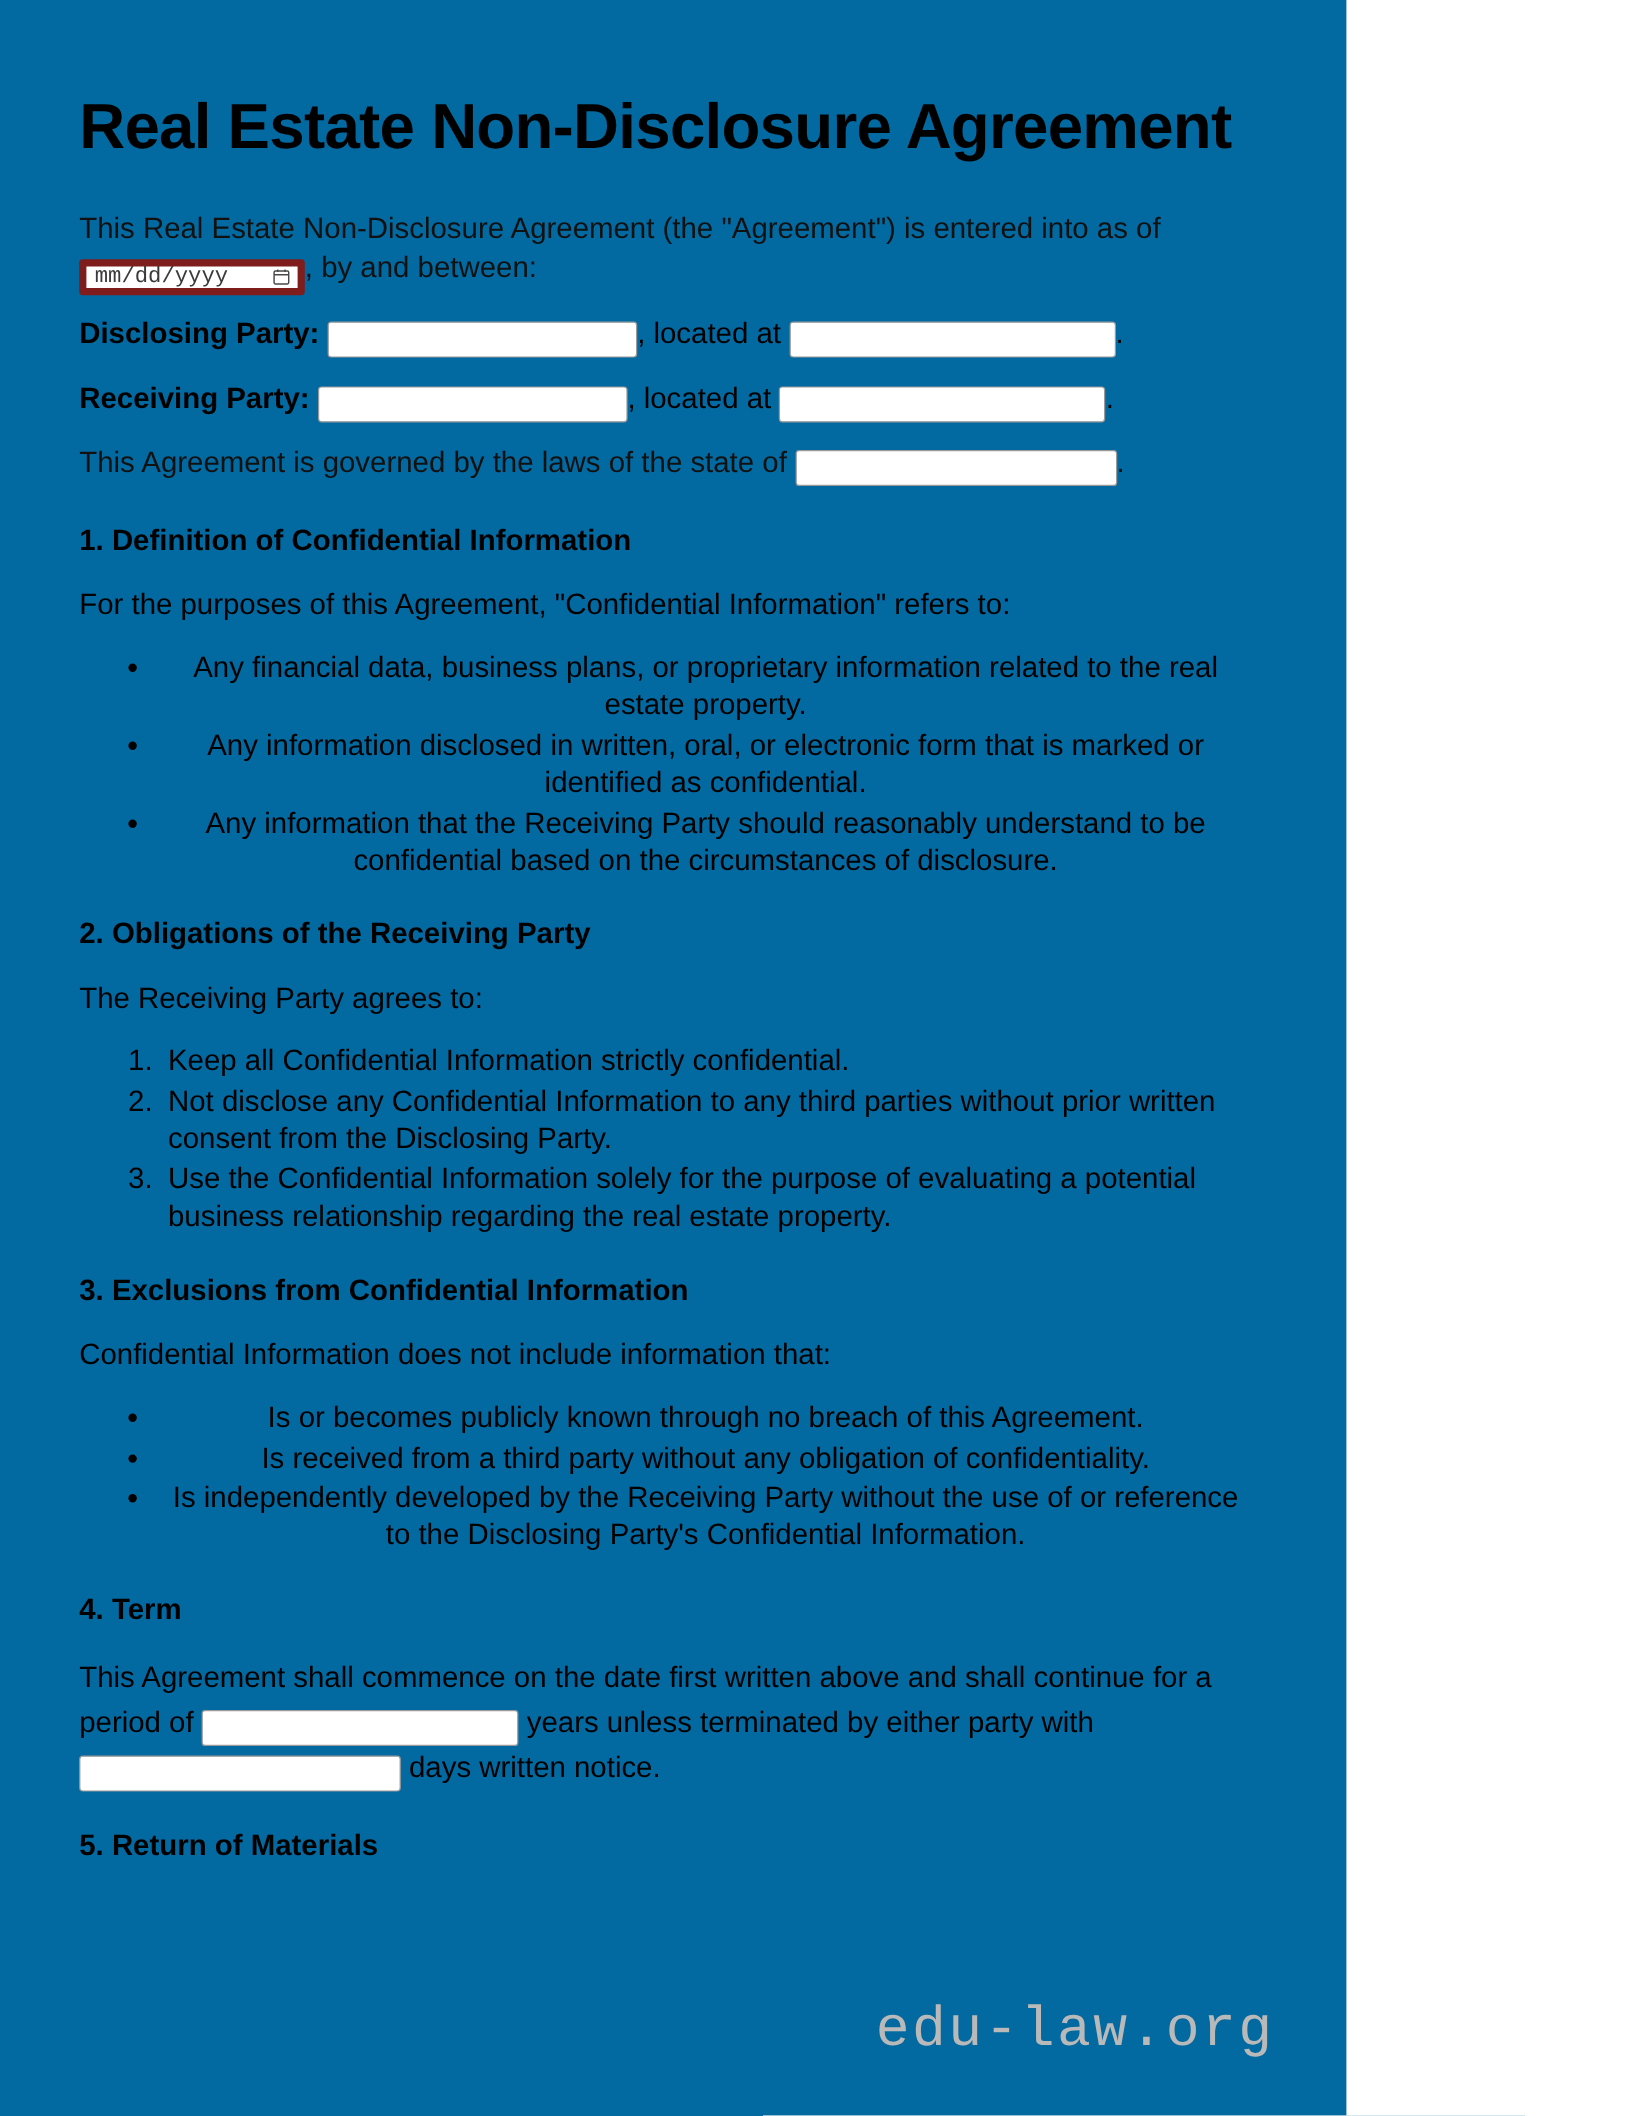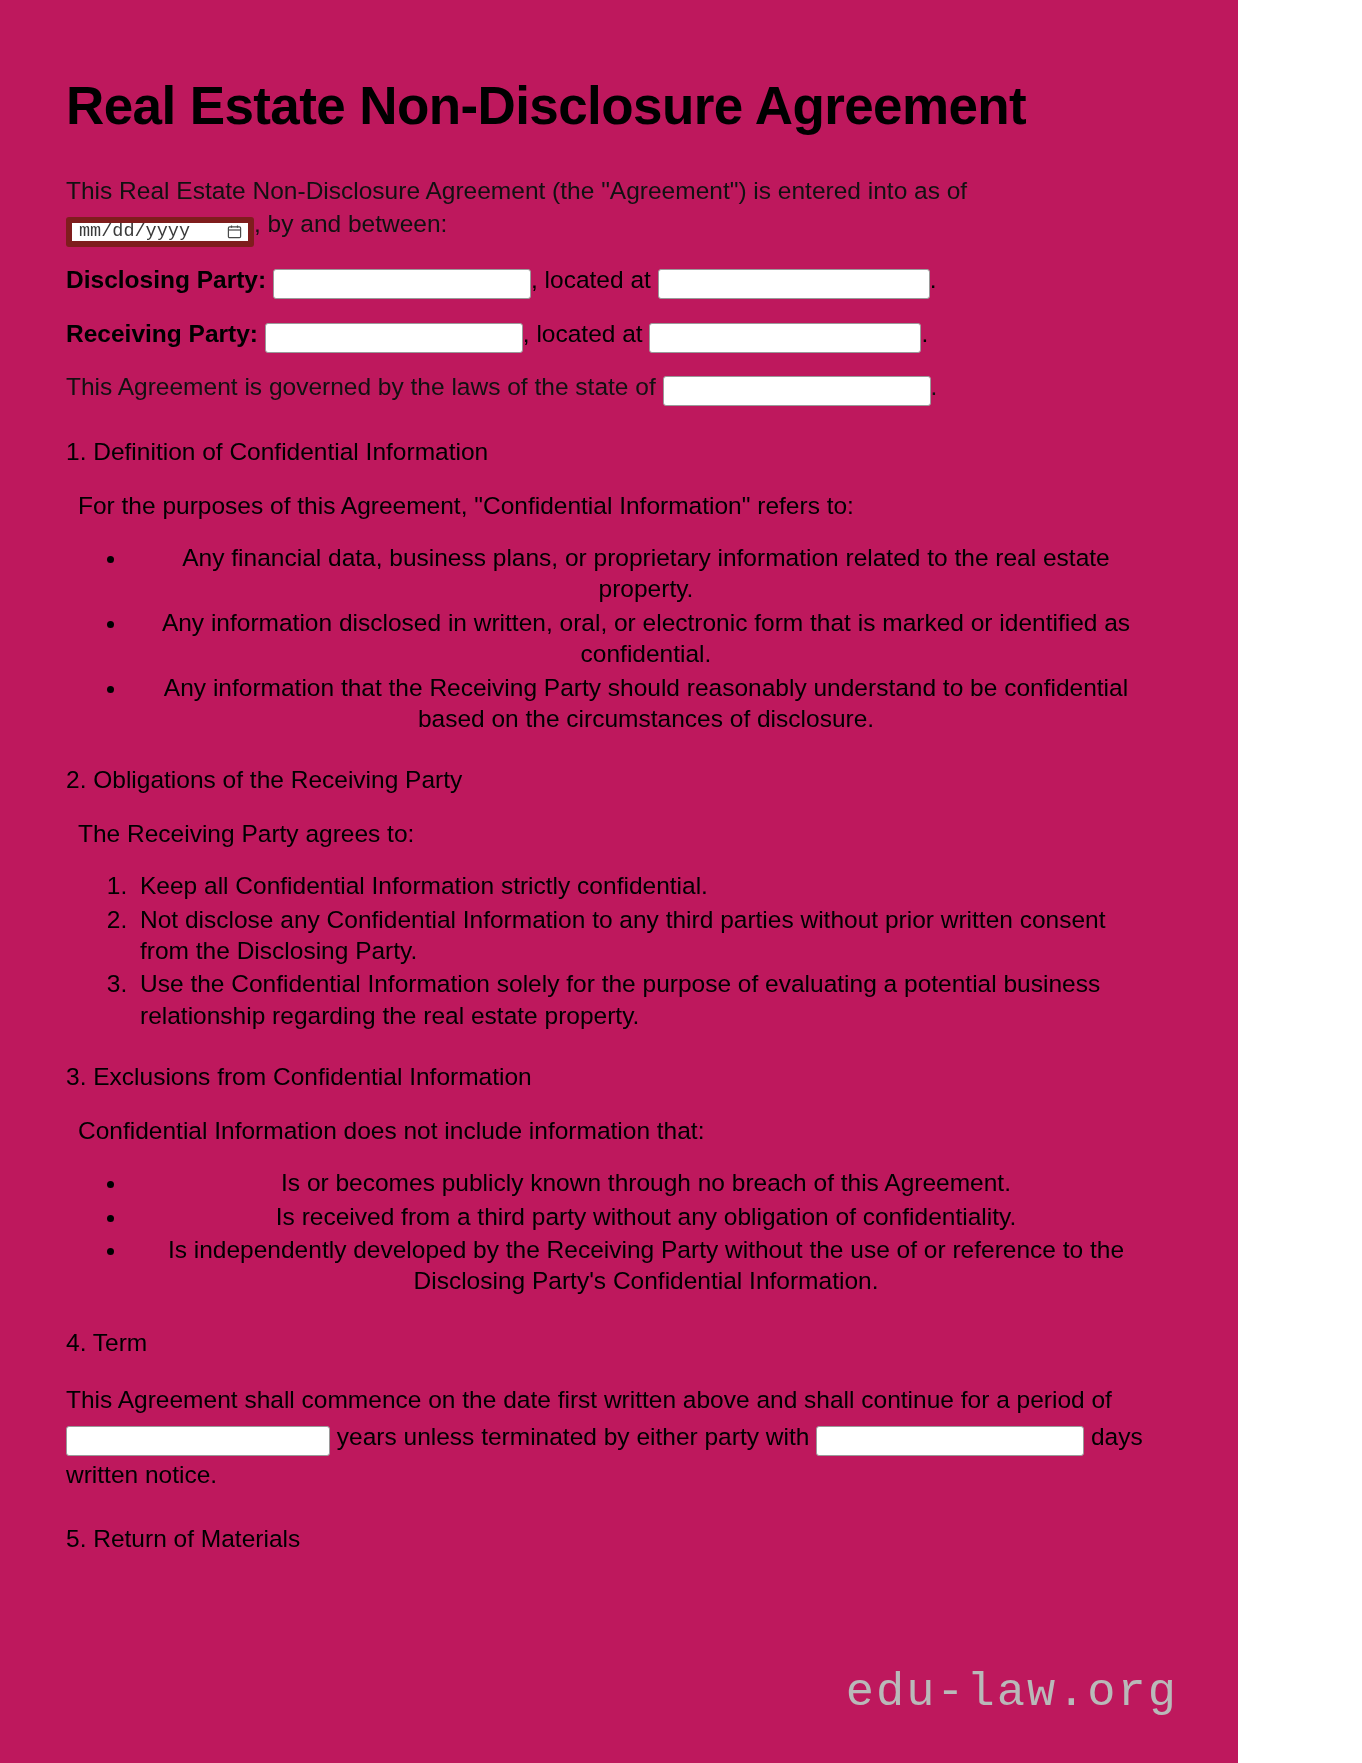--- a/index.html
+++ b/index.html
@@ -8,24 +8,24 @@
     padding: 0;
     background: #ffffff;
   }
   body {
     font-family: "Liberation Sans", sans-serif;
     color: #000000;
     -webkit-font-smoothing: antialiased;
   }
   .page {
     position: relative;
-    width: 1238px;
+    width: 1122px;
     min-height: 1763px;
     box-sizing: border-box;
-    background: #be185d;
+    background: #0369a1;
     padding: 58px 78px 0 66px;
     overflow: hidden;
   }
   .doc-title {
     font-size: 53px;
     font-weight: bold;
     line-height: 1.12;
     letter-spacing: -0.6px;
     margin: 18px 0 40px 0;
     color: #000;
@@ -44,27 +44,27 @@
     line-height: 1.4;
     margin: 0 0 18px 0;
     display: block;
   }
   .party-label {
     font-weight: bold;
     font-size: 24.5px;
   }
   .sec-heading {
     font-size: 24.5px;
-    font-weight: normal;
+    font-weight: bold;
     margin: 30px 0 22px 0;
     line-height: 1.3;
   }
   .lead-in {
     font-size: 24.5px;
-    margin: 0 0 20px 12px;
+    margin: 0 0 20px 0;
     line-height: 1.32;
   }
   ul.doc-list, ol.doc-list {
     margin: 0 0 22px 0;
     padding-left: 62px;
     font-size: 24.5px;
     line-height: 1.28;
   }
   ul.doc-list li, ol.doc-list li {
     margin: 0 0 2px 0;

